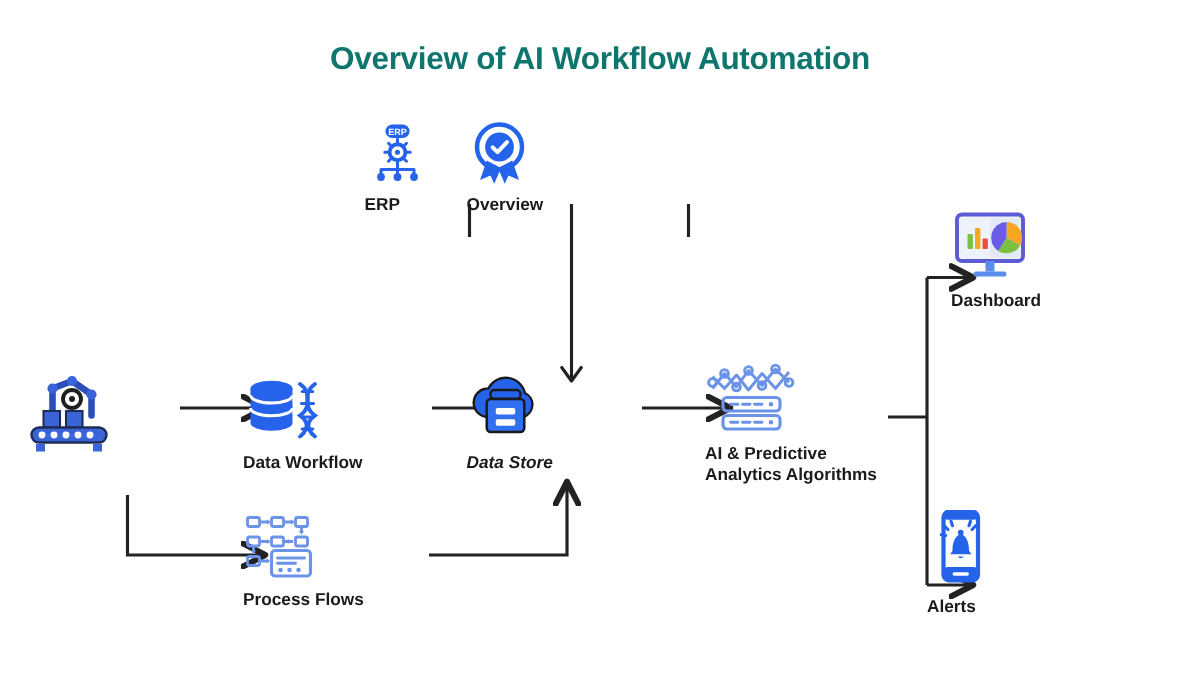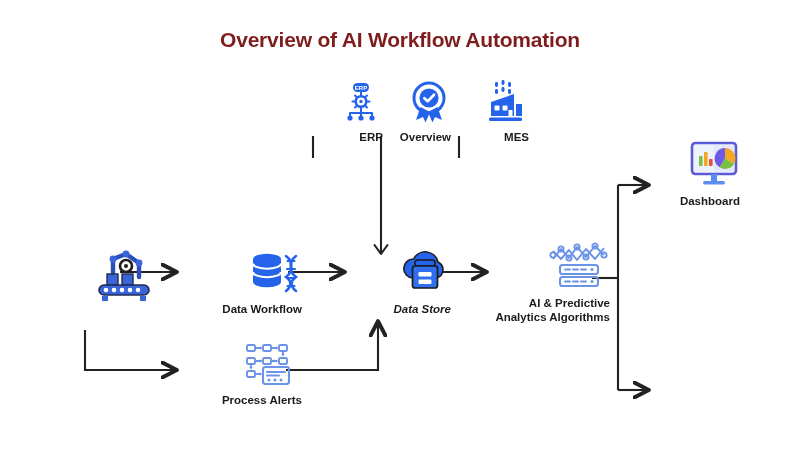--- a/index.html
+++ b/index.html
@@ -11,27 +11,27 @@
     position:relative;
   }
   #canvas{position:absolute;inset:0;width:800px;height:450px;}
 
   .title{
     position:absolute;
     left:0;top:28px;width:800px;
     text-align:center;
     font-size:21px;
     font-weight:bold;
-    color:#7f1d1d;
+    color:#0f766e;
     letter-spacing:-0.2px;
   }
 
   .node{
     position:absolute;
-    text-align:right;
+    text-align:left;
     width:140px;
   }
   .node .icon{
     display:block;
     margin:0 auto;
     line-height:0;
   }
   .node .label{
     display:block;
     margin-top:6px;
@@ -132,39 +132,20 @@
         <path d="M13.5,27 L9,40 L16,37 L18.5,42.5 L23,32 Z" fill="#2563eb"></path>
         <path d="M30.5,27 L35,40 L28,37 L25.5,42.5 L21,32 Z" fill="#2563eb"></path>
         <circle cx="22" cy="18" r="15" fill="none" stroke="#2563eb" stroke-width="3"></circle>
         <circle cx="22" cy="18" r="9.6" fill="#2563eb"></circle>
         <path d="M17.4,18.2 L20.7,21.4 L27,14.8" fill="none" stroke="#ffffff" stroke-width="2.7" stroke-linecap="round" stroke-linejoin="round"></path>
       </svg>
     </span>
     <span class="label">Overview</span>
   </div>
 
-  <div class="node small" style="left:389px;top:80px;">
-    <span class="icon">
-      <svg width="46" height="44" viewBox="0 0 46 44">
-        <rect x="12" y="2" width="3" height="5" rx="1.4" fill="#2563eb"></rect>
-        <rect x="18.5" y="0" width="3" height="5" rx="1.4" fill="#2563eb"></rect>
-        <rect x="25" y="2" width="3" height="5" rx="1.4" fill="#2563eb"></rect>
-        <rect x="12" y="9" width="3" height="5" rx="1.4" fill="#2563eb"></rect>
-        <rect x="18.5" y="7" width="3" height="5" rx="1.4" fill="#2563eb"></rect>
-        <rect x="25" y="9" width="3" height="5" rx="1.4" fill="#2563eb"></rect>
-        <path d="M8,36 L8,22 L31,14 L31,36 Z" fill="#2563eb"></path>
-        <rect x="33" y="24" width="6" height="12" fill="#2563eb"></rect>
-        <rect x="11.5" y="25.5" width="5" height="5" rx="1" fill="#ffffff"></rect>
-        <rect x="19.5" y="25.5" width="5" height="5" rx="1" fill="#ffffff"></rect>
-        <rect x="25.5" y="30" width="4" height="6" fill="#ffffff"></rect>
-        <rect x="6" y="37.5" width="33" height="3.4" rx="1.5" fill="#2563eb"></rect>
-      </svg>
-    </span>
-    <span class="label">MES</span>
-  </div>
 
   <div class="node" style="left:15px;top:247px;">
     <span class="icon">
       <svg width="62" height="56" viewBox="0 0 62 56">
         <path d="M20,30 L20,12 L33,7" stroke="#2b4fb8" stroke-width="4.4" fill="none" stroke-linecap="round" stroke-linejoin="round"></path>
         <path d="M33,7 L46,16 L46,30" stroke="#2b4fb8" stroke-width="4.4" fill="none" stroke-linecap="round" stroke-linejoin="round"></path>
         <circle cx="20" cy="12" r="3.4" fill="#3a64d8"></circle>
         <circle cx="33" cy="7" r="3.4" fill="#3a64d8"></circle>
         <circle cx="46" cy="16" r="3.4" fill="#3a64d8"></circle>
         <circle cx="33" cy="19" r="6" fill="none" stroke="#1f1f1f" stroke-width="2.6"></circle>
@@ -224,21 +205,21 @@
         <rect x="3" y="28" width="8" height="6" rx="1.3" fill="none" stroke="#6b93e8" stroke-width="1.9"></rect>
         <path d="M11.5,31 L17,31" stroke="#6b93e8" stroke-width="1.9"></path>
         <path d="M15.8,29.3 L18.1,31 L15.8,32.7 Z" fill="#6b93e8"></path>
         <rect x="19" y="24" width="26" height="17" rx="2.4" fill="none" stroke="#6b93e8" stroke-width="2.1"></rect>
         <path d="M23,29 L41,29 M23,32.5 L35,32.5" stroke="#6b93e8" stroke-width="1.9" stroke-linecap="round"></path>
         <circle cx="25" cy="37" r="1.5" fill="#6b93e8"></circle>
         <circle cx="31" cy="37" r="1.5" fill="#6b93e8"></circle>
         <circle cx="37" cy="37" r="1.5" fill="#6b93e8"></circle>
       </svg>
     </span>
-    <span class="label">Process Alerts</span>
+    <span class="label">Process Flows</span>
   </div>
 
   <div class="node" style="left:311px;top:248px;font-style:italic;">
     <span class="icon">
       <svg width="52" height="48" viewBox="0 0 52 48">
         <path d="M14,30 a9.5,9.5 0 0 1 0.6,-19 a13,13 0 0 1 24.3,3 a8.5,8.5 0 0 1 -1.4,16 Z" fill="#2563eb" stroke="#1b1b1b" stroke-width="1.6" stroke-linejoin="round"></path>
         <rect x="16" y="12" width="20" height="6" rx="2.6" fill="#2563eb" stroke="#1b1b1b" stroke-width="1.6"></rect>
         <rect x="13.5" y="18" width="25" height="22" rx="2.6" fill="#2f6ff0" stroke="#1b1b1b" stroke-width="1.7"></rect>
         <rect x="19.5" y="24" width="13" height="4.4" rx="1.2" fill="#ffffff"></rect>
         <rect x="19.5" y="31.5" width="13" height="4.4" rx="1.2" fill="#ffffff"></rect>
@@ -264,32 +245,48 @@
         <circle cx="44" cy="27.5" r="1.5" fill="#6b93e8"></circle>
         <rect x="12" y="35" width="38" height="9" rx="2.6" fill="none" stroke="#6b93e8" stroke-width="2.1"></rect>
         <path d="M17,39.5 L22,39.5 M25,39.5 L30,39.5 M33,39.5 L38,39.5" stroke="#6b93e8" stroke-width="1.9" stroke-linecap="round"></path>
         <circle cx="44" cy="39.5" r="1.5" fill="#6b93e8"></circle>
       </svg>
     </span>
     <span class="label">AI &amp; Predictive
 Analytics Algorithms</span>
   </div>
 
-  <div class="node" style="left:600px;top:140px;">
+  <div class="node" style="left:634px;top:140px;">
     <span class="icon">
       <svg width="52" height="48" viewBox="0 0 52 48">
         <rect x="4" y="3" width="44" height="31" rx="3.4" fill="#eef2fd" stroke="#5b5bd6" stroke-width="2.6"></rect>
         <rect x="26" y="5.5" width="20" height="26" fill="#e3e9fb"></rect>
         <rect x="11" y="16" width="3.6" height="10" rx="0.7" fill="#7cc040"></rect>
         <rect x="16" y="12" width="3.6" height="14" rx="0.7" fill="#f5a623"></rect>
         <rect x="21" y="19" width="3.6" height="7" rx="0.7" fill="#e8503a"></rect>
         <path d="M37,18.5 L37,8 a10.5,10.5 0 0 1 9.1,15.7 Z" fill="#f5a623"></path>
         <path d="M37,18.5 L46.1,23.7 a10.5,10.5 0 0 1 -14.6,3.6 Z" fill="#7cc040"></path>
         <path d="M37,18.5 L31.5,27.3 a10.5,10.5 0 0 1 5.5,-19.3 Z" fill="#6b5ce7"></path>
         <rect x="23" y="34" width="6" height="7" fill="#5b8def"></rect>
         <rect x="15" y="41" width="22" height="3.4" rx="1.7" fill="#5b8def"></rect>
       </svg>
     </span>
     <span class="label">Dashboard</span>
   </div>
 
+  <div class="node" style="left:618px;top:340px;">
+    <span class="icon">
+      <svg width="44" height="52" viewBox="0 0 44 52">
+        <rect x="11" y="1" width="23" height="46" rx="4" fill="none" stroke="#2563eb" stroke-width="2.8"></rect>
+        <rect x="11" y="1" width="23" height="5.5" rx="3" fill="#2563eb"></rect>
+        <rect x="11" y="38" width="23" height="9" rx="3" fill="#2563eb"></rect>
+        <rect x="17" y="41.5" width="11" height="2.4" rx="1.2" fill="#ffffff"></rect>
+        <path d="M17,27 C17,21 19,17 22.5,16 C26,17 28,21 28,27 L29.5,29.5 L15.5,29.5 Z" fill="#2563eb"></path>
+        <circle cx="22.5" cy="15" r="1.9" fill="#2563eb"></circle>
+        <path d="M20.6,31 a2.2,2.2 0 0 0 3.9,0 Z" fill="#2563eb"></path>
+        <path d="M14,13 L11.5,10.5 M17,10.5 L16,7.5 M12.5,17 L9.5,16.5" stroke="#2563eb" stroke-width="2.1" stroke-linecap="round"></path>
+        <path d="M30,13 L32.5,10.5 M28,10.5 L29,7.5" stroke="#2563eb" stroke-width="2.1" stroke-linecap="round"></path>
+      </svg>
+    </span>
+    <span class="label">Alerts</span>
+  </div>
 
 </div>
 
 </body></html>

